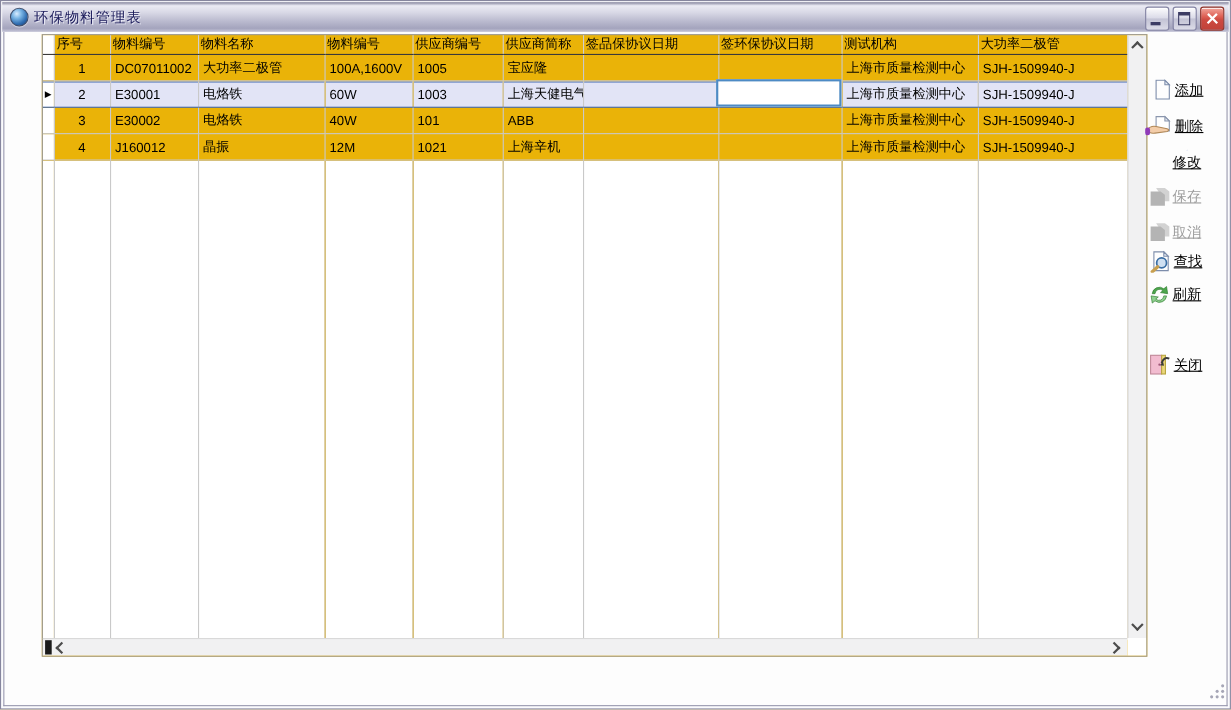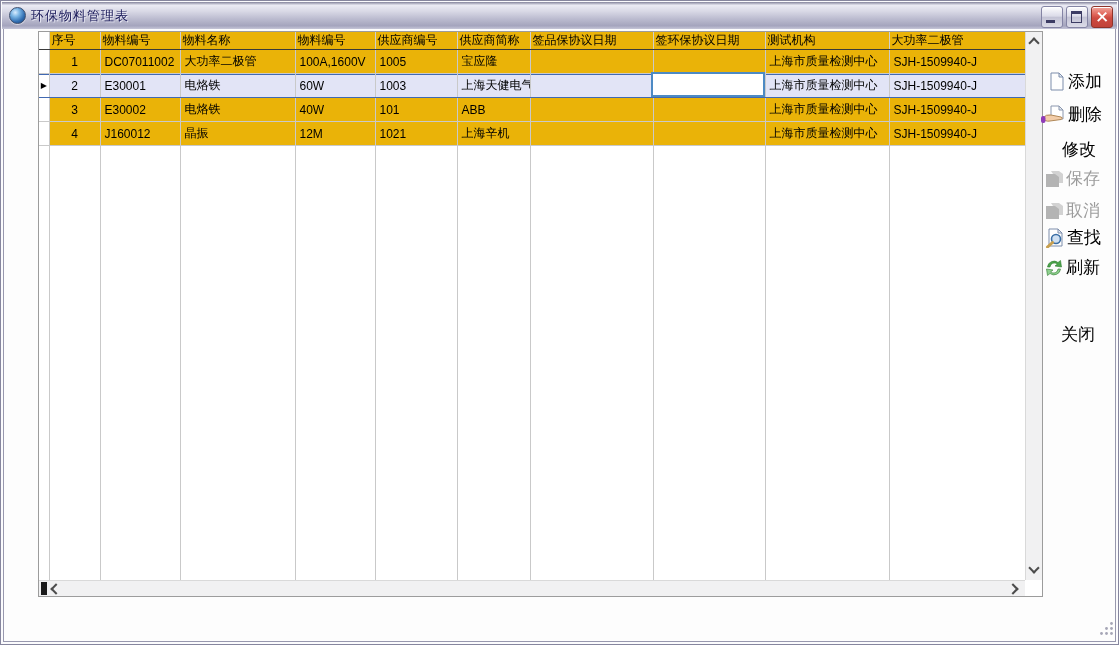--- a/index.html
+++ b/index.html
@@ -56,21 +56,21 @@
   .hscroll{position:absolute;left:0;bottom:0;width:986px;height:16px;background:#f1f1f2;
     border-top:1px solid #d9d9d9;box-sizing:border-box;}
   .sb-corner{position:absolute;right:0;bottom:0;width:17px;height:16px;background:#fff;}
   .chev{display:inline-block;width:6px;height:6px;border-right:2px solid #4c4c4c;border-bottom:2px solid #4c4c4c;}
   .chev-up{transform:rotate(225deg);}   .chev-down{transform:rotate(45deg);}
   .chev-left{transform:rotate(135deg);} .chev-right{transform:rotate(315deg);}
   .vscroll .arr{position:absolute;left:4px;}
   .hscroll-thumb{position:absolute;left:2px;top:1px;width:6px;height:13px;background:#1a1a1a;}
   
   .action{position:absolute;left:1046px;width:72px;height:21px;display:flex;align-items:center;gap:2px;cursor:default;}
-  .action .lbl{font-size:17px;color:#000;}
+  .action .lbl{font-size:13px;color:#000;text-decoration:underline;}
   .action.disabled .lbl{color:#9c9c9c;}
   
   .grip{position:absolute;right:4px;bottom:8px;width:15px;height:15px;}
 </style>
 </head>
 <body>
 
 <div class="win-frame">
   <div class="win-frame-inner"></div>
 
@@ -251,21 +251,21 @@
     </svg>
       <span class="lbl">查找</span>
   </div>
   <div class="action" style="top:256px;left:1043px;text-align:right;">
     <svg width="20" height="20" viewBox="0 0 20 20">
       <path d="M3.5 9A6.5 6.5 0 0 1 14 4.5l2.5-2 1 6.5-6.5-1 2.3-1.8A4.3 4.3 0 0 0 6 9z" fill="#4ca64c" stroke="#2d7a2d" stroke-width=".6"></path>
       <path d="M16.5 11A6.5 6.5 0 0 1 6 15.5l-2.5 2-1-6.5 6.5 1-2.3 1.8A4.3 4.3 0 0 0 14 11z" fill="#8fd08f" stroke="#2d7a2d" stroke-width=".6"></path>
     </svg>
       <span class="lbl">刷新</span>
   </div>
-  <div class="action" style="top:320px;left:1041px;flex-direction:column;">
+  <div class="action" style="top:320px;left:1041px;">
     <svg width="23" height="21" viewBox="0 0 23 21">
       <rect x="4" y="2" width="10" height="17" fill="#f2bcd0" stroke="#c08898"></rect>
       <rect x="14" y="2" width="3.5" height="17" fill="#ead87a" stroke="#b8a440"></rect>
       <circle cx="12" cy="10.5" r="1" fill="#a05878"></circle>
       <path d="M21 5q-5-2-7 4" fill="none" stroke="#3a3a3a" stroke-width="1.8"></path>
       <path d="M12.5 11l2.8-3.4.9 3.8z" fill="#3a3a3a"></path>
     </svg>
       <span class="lbl">关闭</span>
   </div>
 

